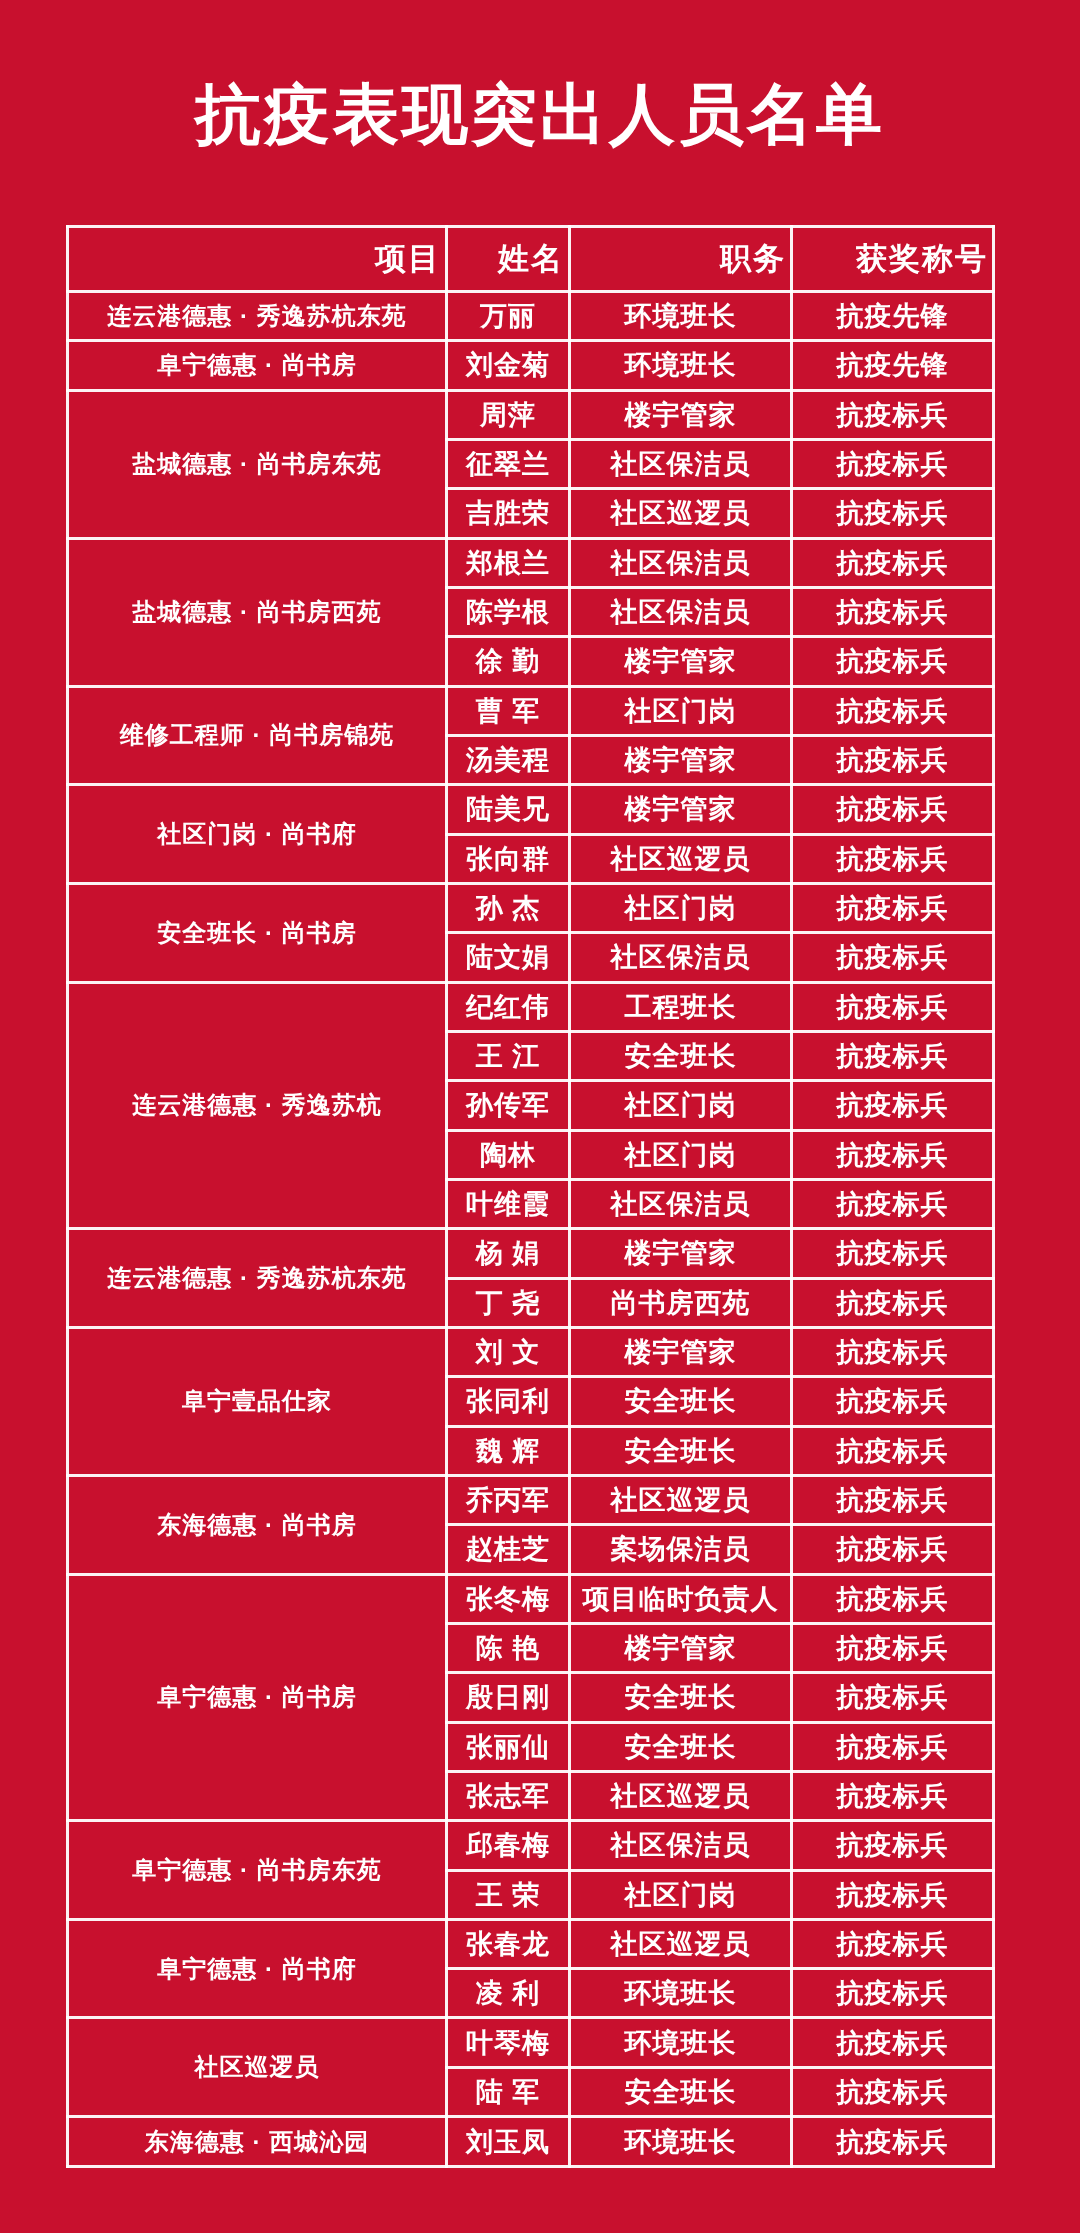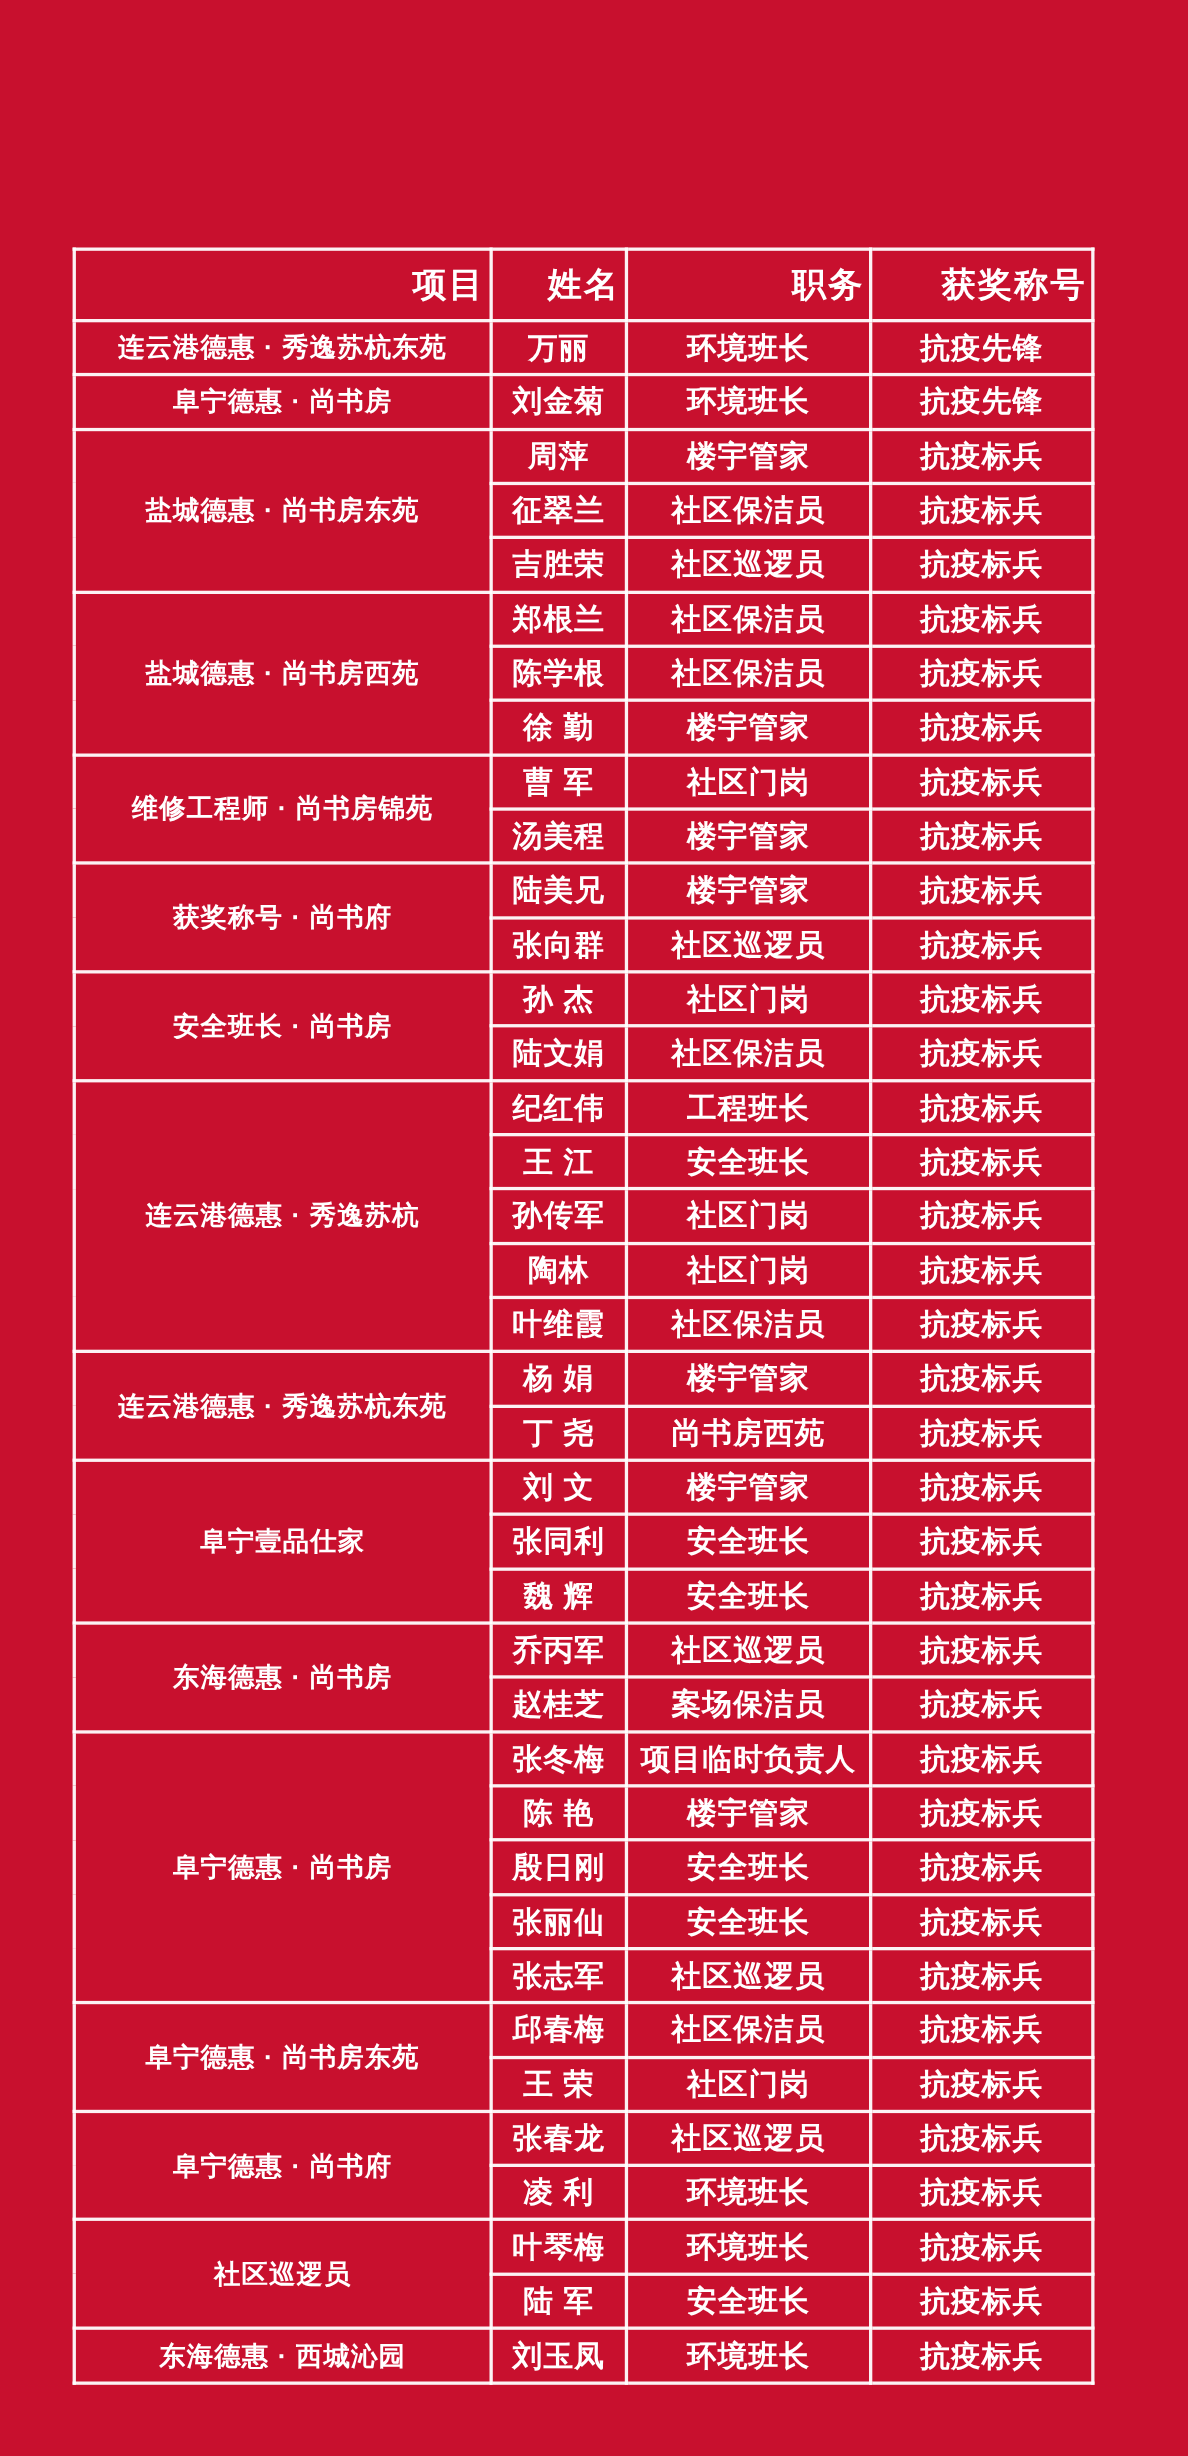--- a/index.html
+++ b/index.html
@@ -68,20 +68,21 @@
     letter-spacing: 1px;
   }
   table.award-table td.project {
     font-size: 24px;
   }
 </style>
 </head>
 <body style="background: rgb(200, 16, 46); color: rgb(255, 255, 255);">
 
 <div class="poster">
+  <h1 class="title">抗疫表现突出人员名单</h1>
 
   <table class="award-table">
     <colgroup>
       <col class="c-project">
       <col class="c-name">
       <col class="c-role">
       <col class="c-award">
     </colgroup>
     <thead>
       <tr>
@@ -141,21 +142,21 @@
           <td>曹 军</td>
           <td>社区门岗</td>
           <td>抗疫标兵</td>
         </tr>
         <tr>
           <td>汤美程</td>
           <td>楼宇管家</td>
           <td>抗疫标兵</td>
         </tr>
         <tr>
-          <td rowspan="2" class="project">获奖称号 · 尚书府</td>
+          <td rowspan="2" class="project">社区门岗 · 尚书府</td>
           <td>陆美兄</td>
           <td>楼宇管家</td>
           <td>抗疫标兵</td>
         </tr>
         <tr>
           <td>张向群</td>
           <td>社区巡逻员</td>
           <td>抗疫标兵</td>
         </tr>
         <tr>

